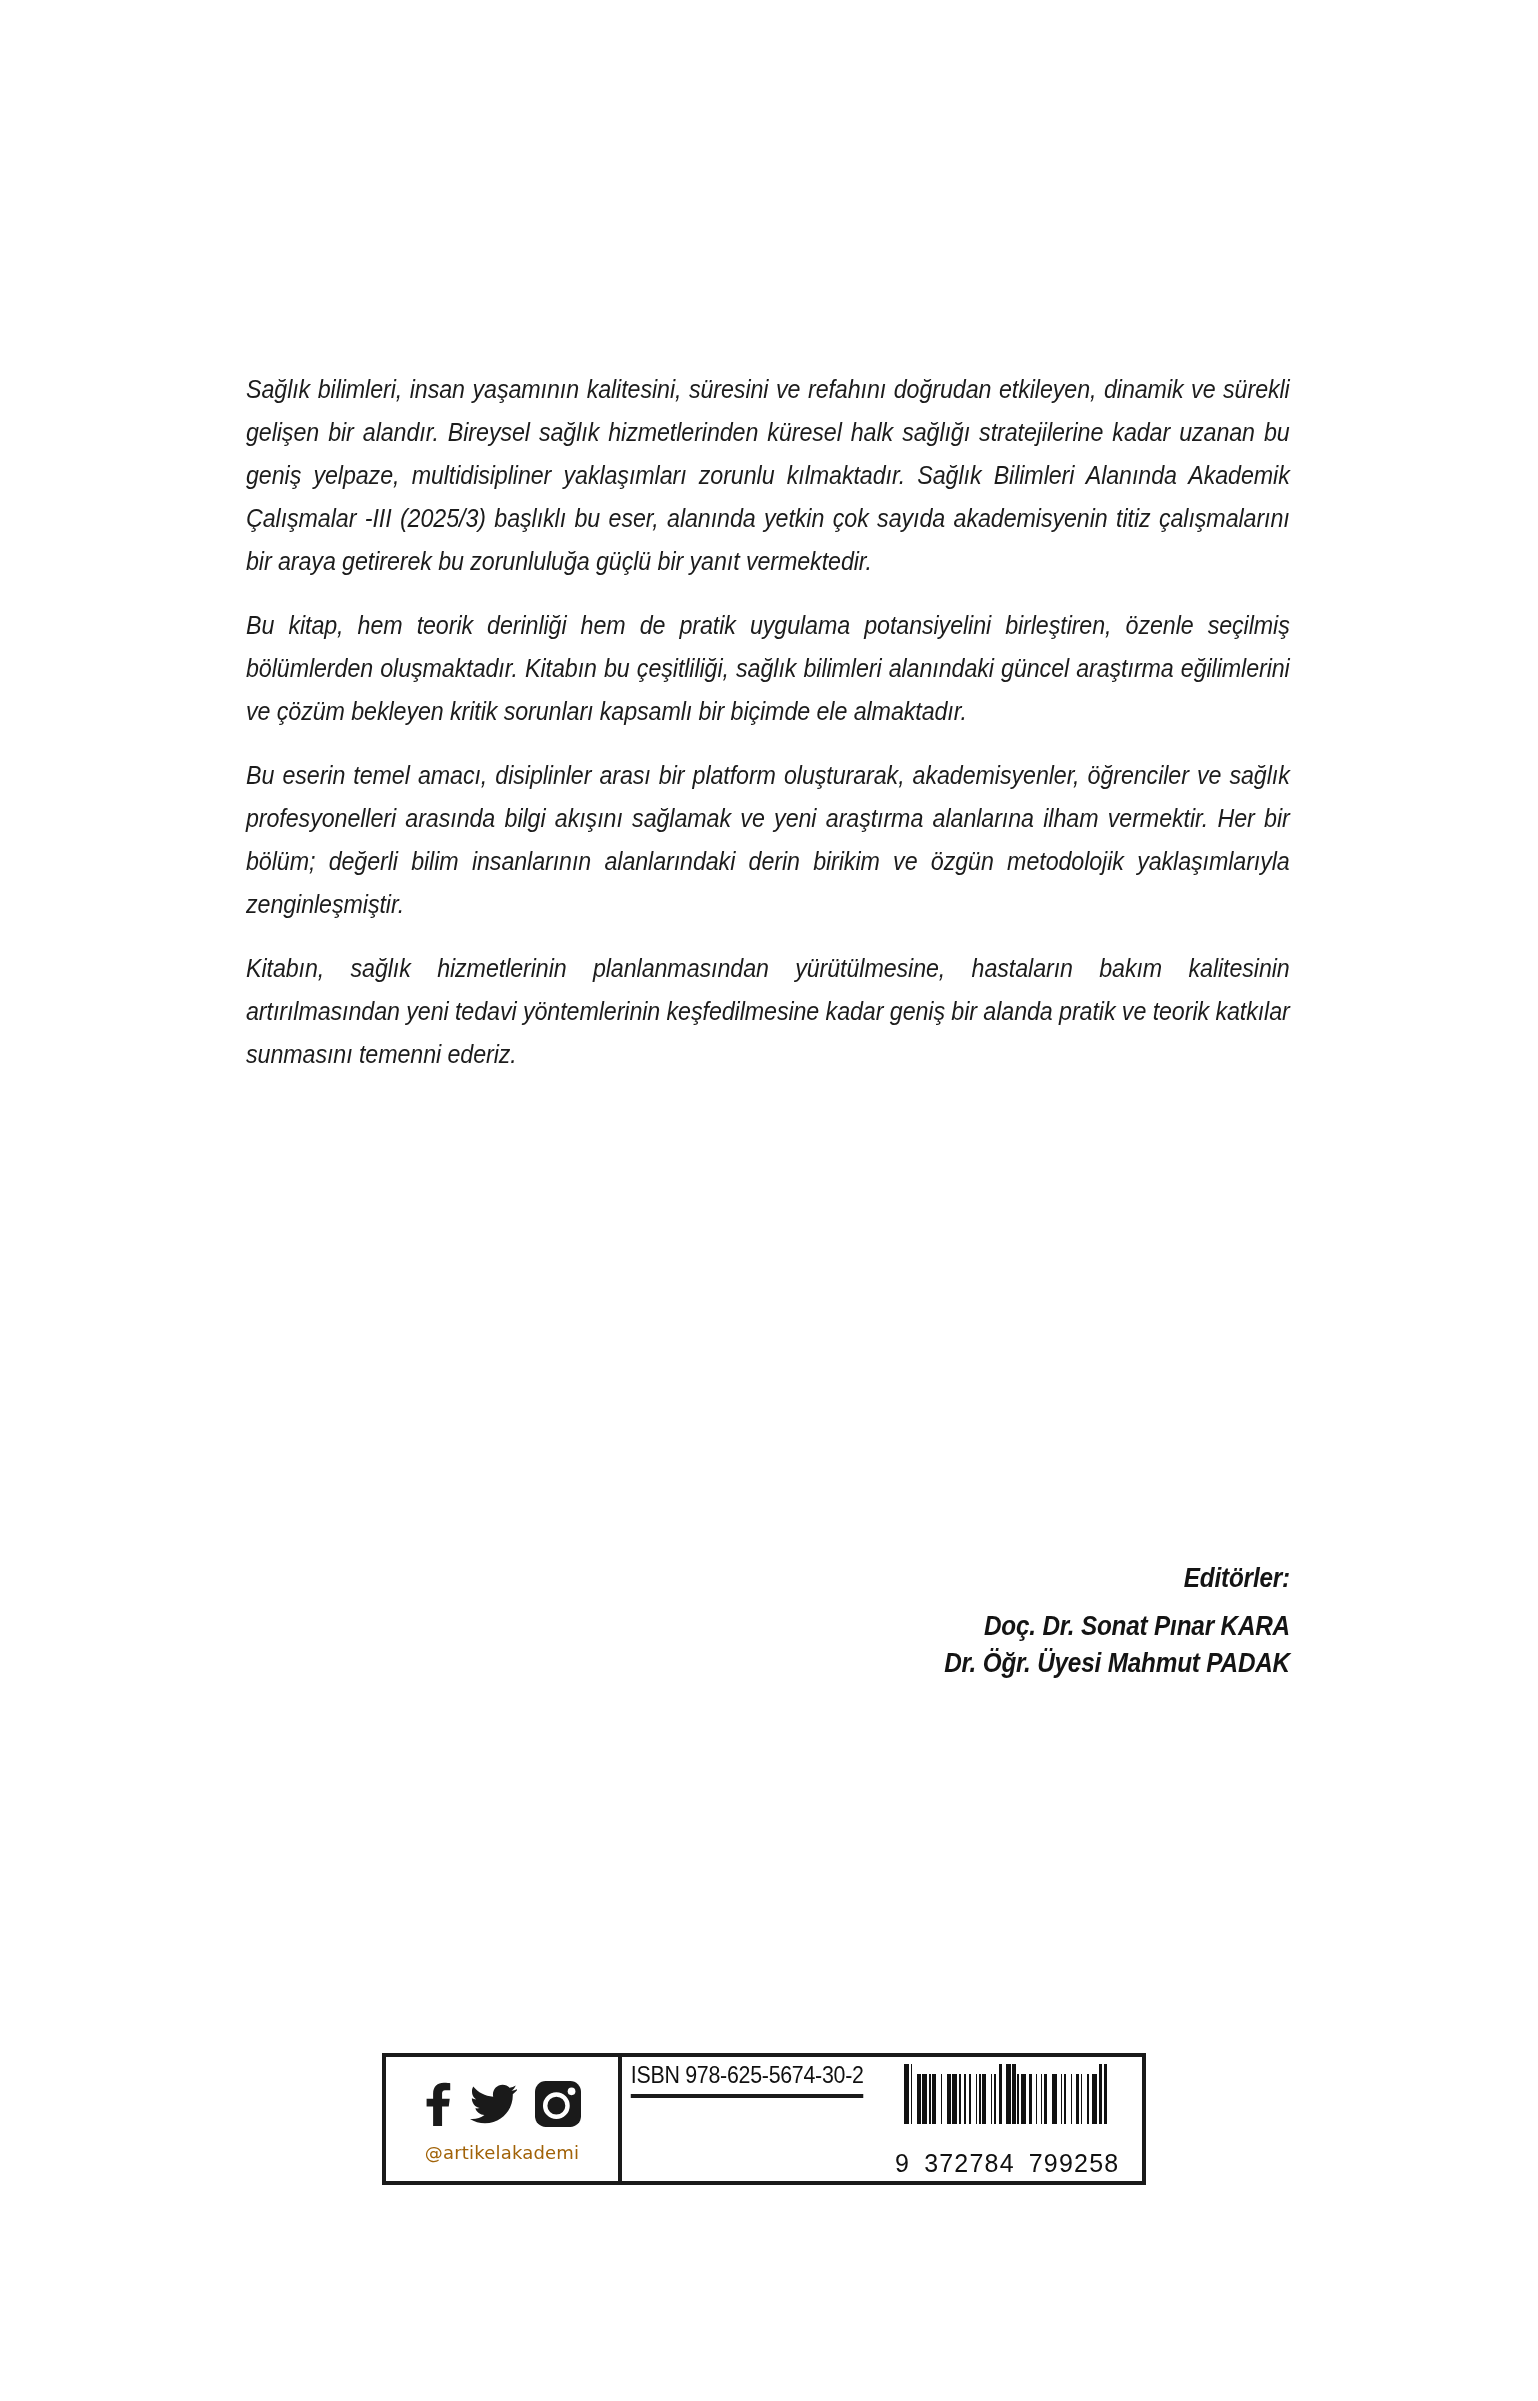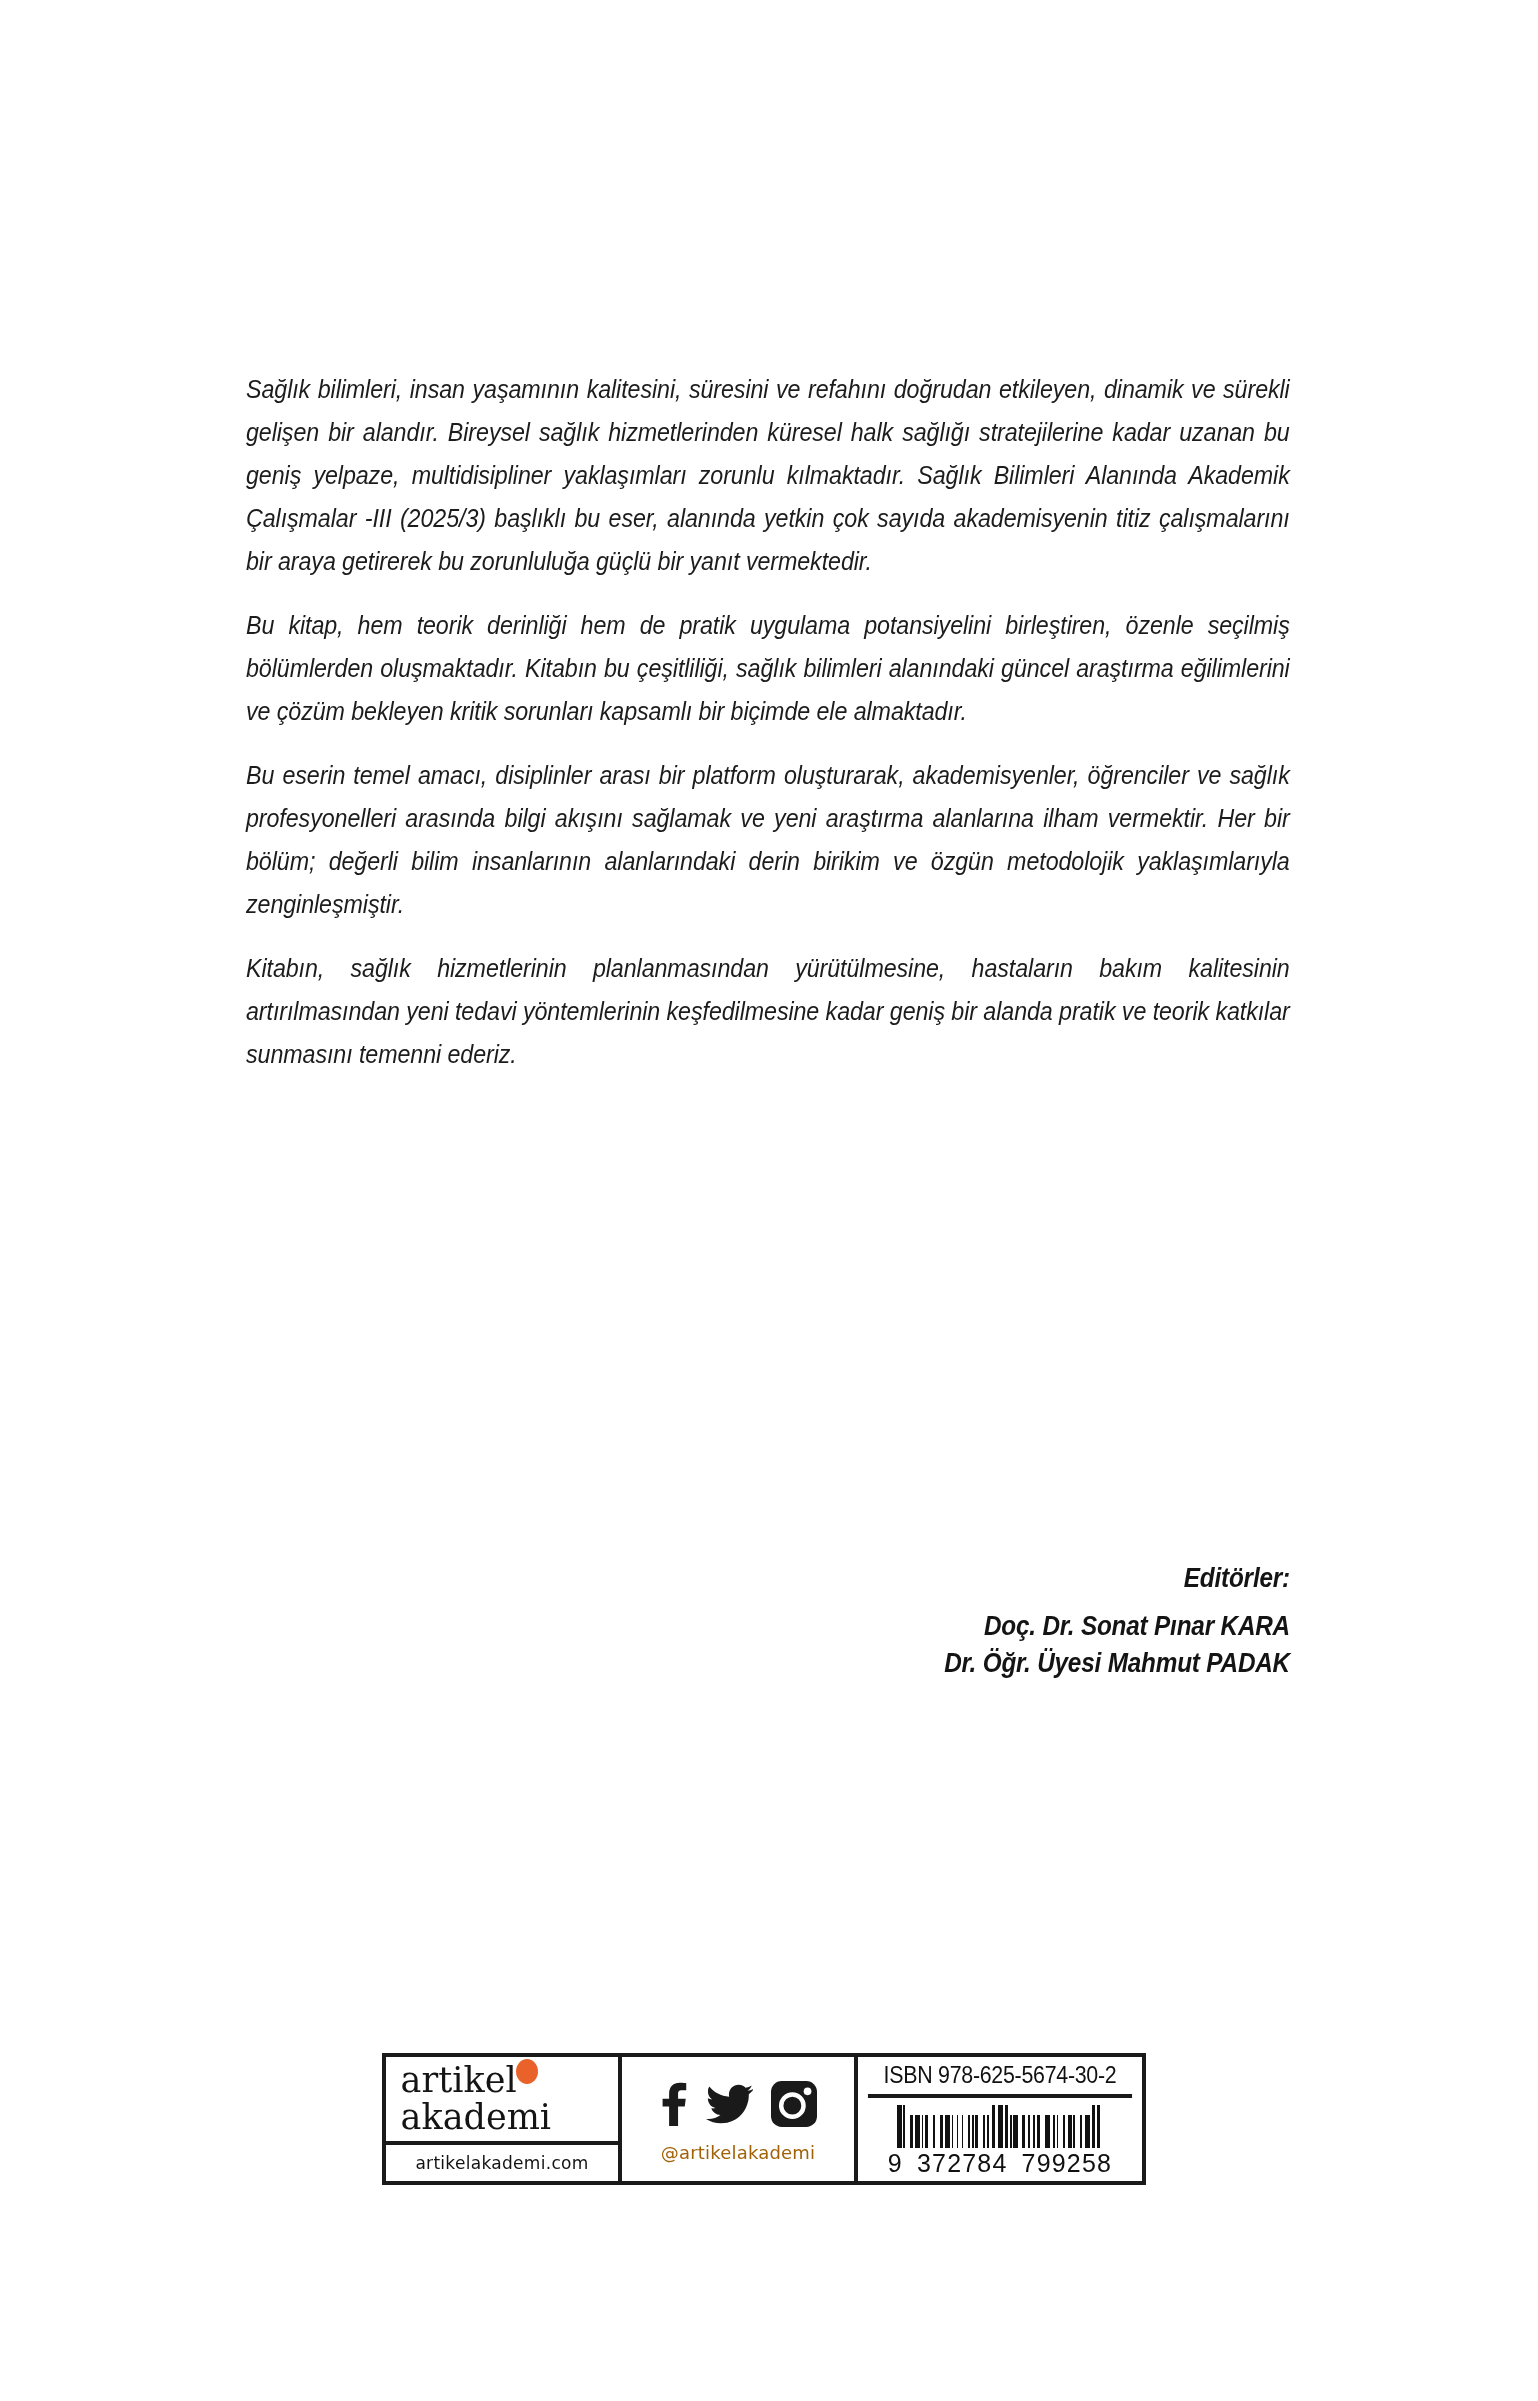--- a/index.html
+++ b/index.html
@@ -157,21 +157,21 @@
     color: #a16207;
     margin-top: 13px;
     letter-spacing: 0.2px;
   }
 
   
   #isbn-panel {
     flex: 1 1 auto;
     box-sizing: border-box;
     display: flex;
-    flex-direction: column;
+    flex-direction: row;
   }
   #isbn-text {
     height: 37px;
     border-bottom: 4.1px solid #1a1a1a;
     display: flex;
     align-items: center;
     justify-content: center;
     font-family: "Liberation Sans", sans-serif;
     font-weight: 400;
     font-size: 23px;
@@ -226,28 +226,20 @@
 </div>
 
 <div id="editors-block">
   <div id="editors-heading">Editörler:</div>
   <div class="editor-line">Doç. Dr. Sonat Pınar KARA</div>
   <div class="editor-line">Dr. Öğr. Üyesi Mahmut PADAK</div>
 </div>
 
 <div id="footer-strip">
 
-  <div id="logo-panel">
-    <div id="logo-mark">
-      <div id="logo-dot"></div>
-      <div class="logo-row"><span>artik</span><span>el</span></div>
-      <div class="logo-row second">akademi</div>
-    </div>
-    <div id="logo-url">artikelakademi.com</div>
-  </div>
 
   <div id="social-panel">
     <div id="social-icons">
       <span>
         <svg width="28" height="44" viewBox="0 0 34 54" aria-hidden="true">
           <path fill="#1a1a1a" d="M22 54V30h8.2l1.2-9.4H22v-6c0-2.7.8-4.6 4.7-4.6H32V1.6C31 1.4 27.8 1 24.1 1 16.4 1 11 5.7 11 14.3v6.3H3V30h8v24z"></path>
         </svg>
       </span>
       <span>
         <svg width="47" height="41" viewBox="0 0 58 50" aria-hidden="true">

